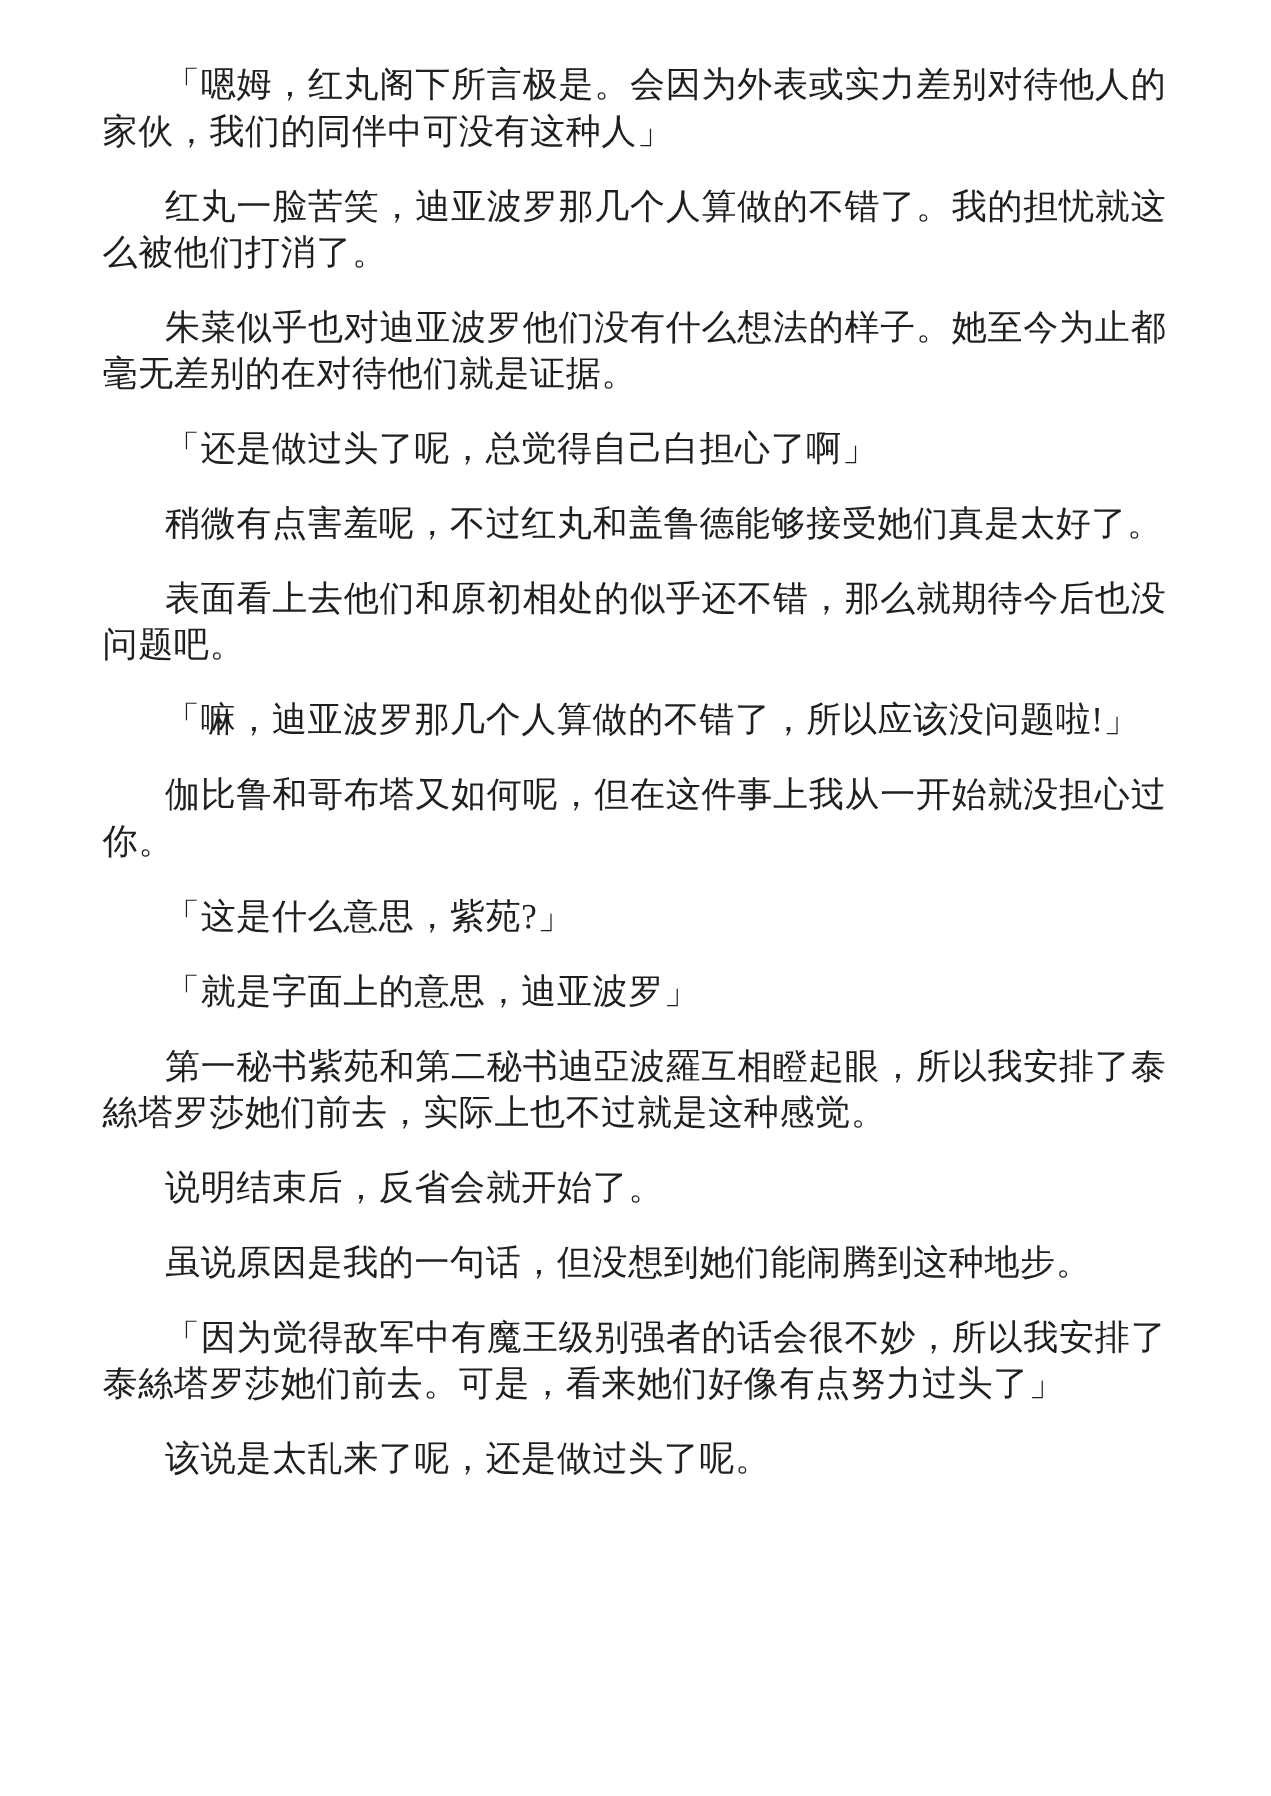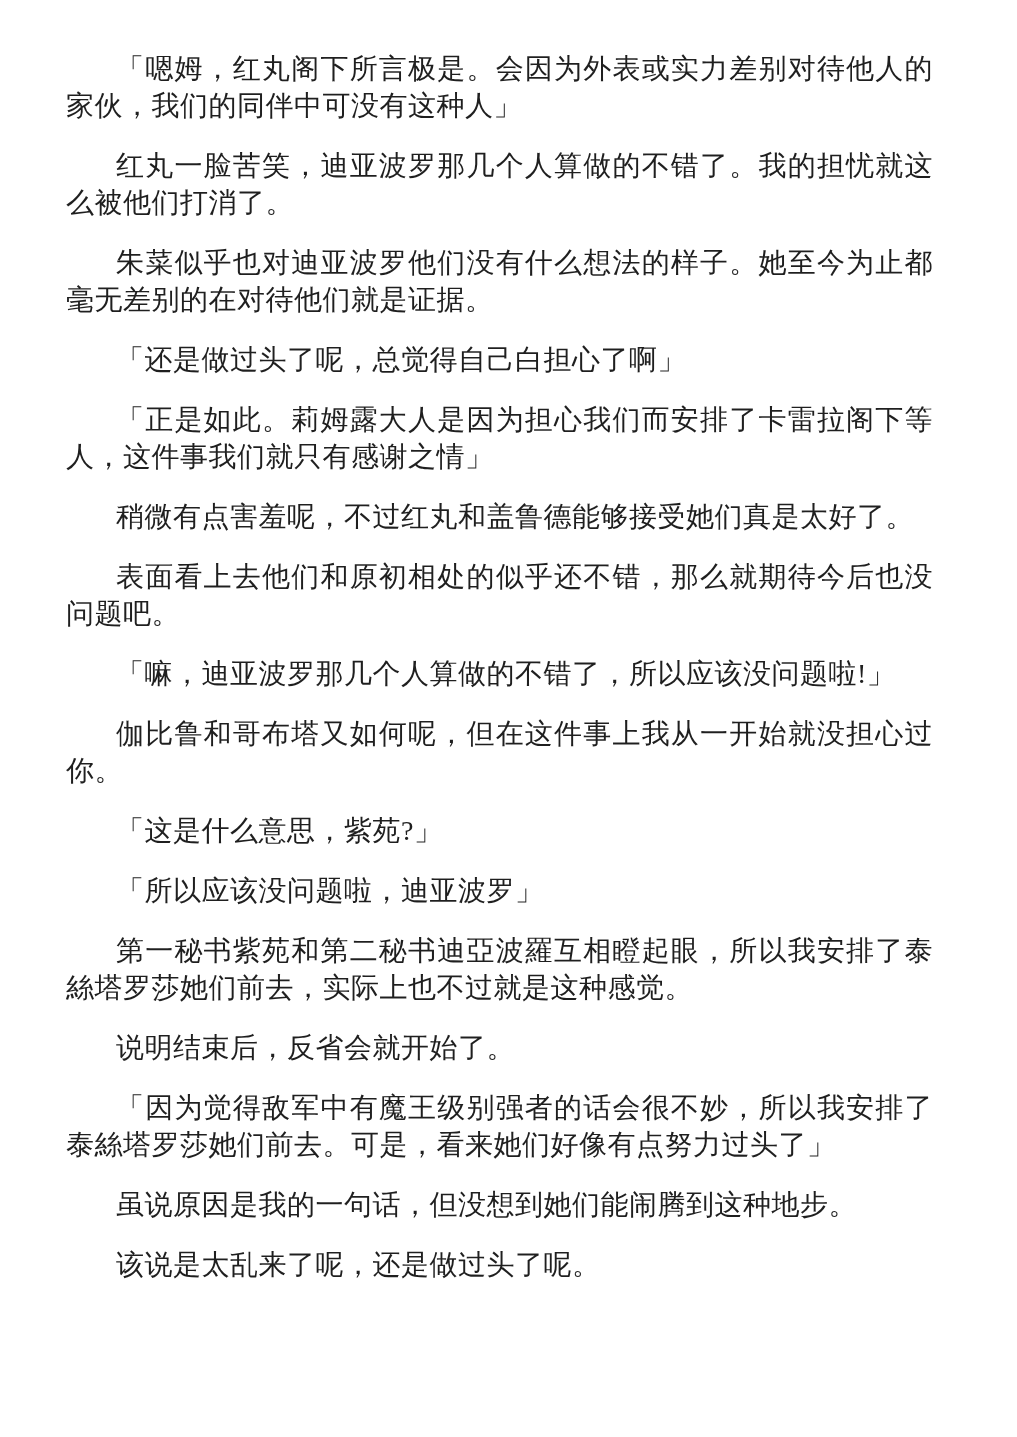--- a/index.html
+++ b/index.html
@@ -14,39 +14,38 @@
     background: #ffffff;
     box-sizing: border-box;
     padding: 50px 84px 0 66px;
     overflow: hidden;
   }
   .page p {
     font-family: "Liberation Serif", "DejaVu Serif", serif;
     font-size: 28px;
     line-height: 37px;
     color: #1f1f1f;
-    margin: 0 0 23px 0;
+    margin: 0 0 23px 16px;
     text-indent: 50px;
     text-align: justify;
     letter-spacing: 0.5px;
   }
 </style>
 </head>
 <body>
 
 <div class="page">
   <p>「嗯姆，红丸阁下所言极是。会因为外表或实力差别对待他人的家伙，我们的同伴中可没有这种人」</p>
   <p>红丸一脸苦笑，迪亚波罗那几个人算做的不错了。我的担忧就这么被他们打消了。</p>
   <p>朱菜似乎也对迪亚波罗他们没有什么想法的样子。她至今为止都毫无差别的在对待他们就是证据。</p>
   <p>「还是做过头了呢，总觉得自己白担心了啊」</p>
-  <p>「正是如此。莉姆露大人是因为担心我们而安排了卡雷拉阁下等人，这件事我们就只有感谢之情」</p>
   <p>稍微有点害羞呢，不过红丸和盖鲁德能够接受她们真是太好了。</p>
   <p>表面看上去他们和原初相处的似乎还不错，那么就期待今后也没问题吧。</p>
   <p>「嘛，迪亚波罗那几个人算做的不错了，所以应该没问题啦!」</p>
   <p>伽比鲁和哥布塔又如何呢，但在这件事上我从一开始就没担心过你。</p>
   <p>「这是什么意思，紫苑?」</p>
-  <p>「所以应该没问题啦，迪亚波罗」</p>
+  <p>「就是字面上的意思，迪亚波罗」</p>
   <p>第一秘书紫苑和第二秘书迪亞波羅互相瞪起眼，所以我安排了泰絲塔罗莎她们前去，实际上也不过就是这种感觉。</p>
   <p>说明结束后，反省会就开始了。</p>
+  <p>虽说原因是我的一句话，但没想到她们能闹腾到这种地步。</p>
   <p>「因为觉得敌军中有魔王级别强者的话会很不妙，所以我安排了泰絲塔罗莎她们前去。可是，看来她们好像有点努力过头了」</p>
-  <p>虽说原因是我的一句话，但没想到她们能闹腾到这种地步。</p>
   <p>该说是太乱来了呢，还是做过头了呢。</p>
 </div>
 
 </body></html>

